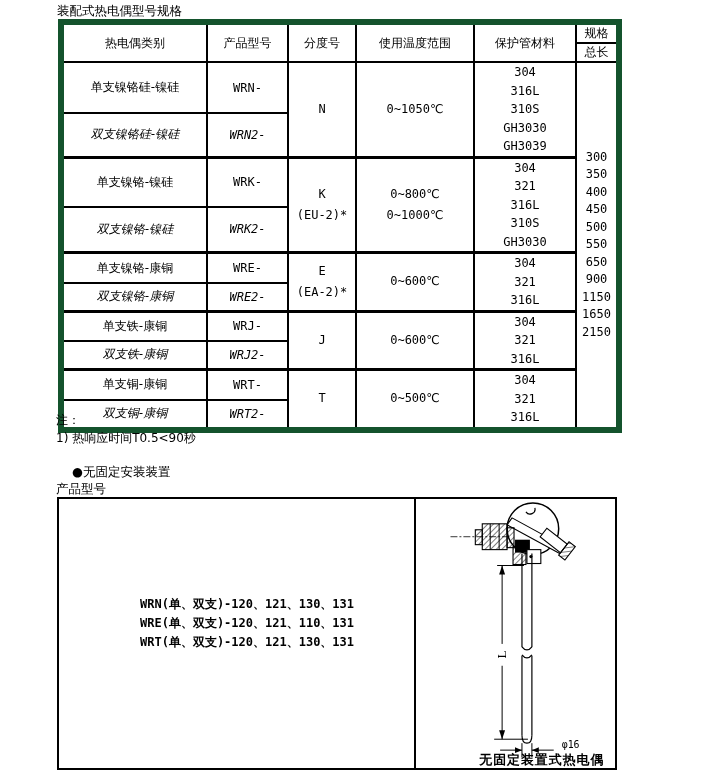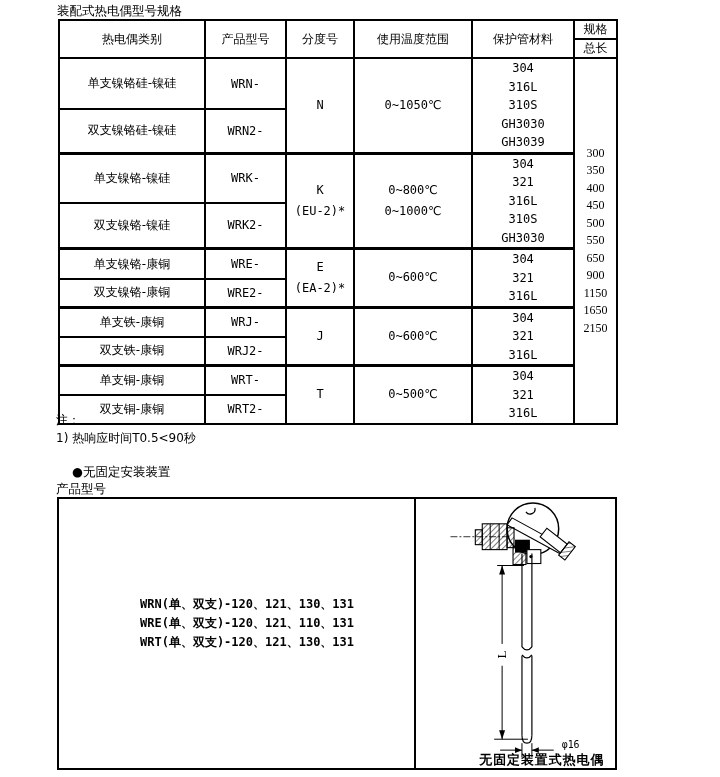--- a/index.html
+++ b/index.html
@@ -7,36 +7,36 @@
   .page {
     position:relative; width:720px; height:777px; background:#fff;
     font-family:"DejaVu Sans", sans-serif; color:#000; overflow:hidden;
   }
   .doc-title { position:absolute; left:57px; top:3px; font-size:12.5px; white-space:nowrap; }
 
   
   .spec-table {
     position:absolute; left:58px; top:19px; width:558px;
     border-collapse:collapse; table-layout:fixed;
-    border:1px solid #14532d; font-size:12px;
+    border:6px solid #14532d; font-size:12px;
   }
   .spec-table th, .spec-table td {
     border:2px solid #000; text-align:center; vertical-align:middle;
     padding:0; font-weight:normal; overflow:hidden;
   }
   .spec-table thead tr:first-child { height:17px; }
   .spec-table thead tr:last-child  { height:18px; }
   tr.h50{height:50px} tr.h43{height:43px} tr.h48{height:48px} tr.h44{height:44px}
   tr.h29{height:29px} tr.h26{height:26px} tr.h28{height:28px}
   tr.group-start td { border-top-width:3px; }
-  tr.group-mid td   { border-top-width:1px; }
+  tr.group-mid td   { border-top-width:1px;font-style:italic; }
   .mono { font-family:"DejaVu Sans Mono","DejaVu Sans",monospace; font-size:12px; }
   .pre  { white-space:pre-line; }
   .mat  { line-height:18.5px; }
-  .len  { line-height:17.5px;font-family:Liberation Serif, serif; }
+  .len  { line-height:17.5px; }
   .grad, .temp { line-height:21px; }
 
   
   .notes { position:absolute; left:56px; top:412px; font-size:12px; line-height:17.5px; }
   .sec-heading    { position:absolute; left:56px; top:464px; font-size:12.5px;margin-left:16px; }
   .sec-subheading { position:absolute; left:56px; top:481px; font-size:12.5px; }
 
   
   .figure-box {
     position:absolute; left:57px; top:497px; width:560px; height:273px;

